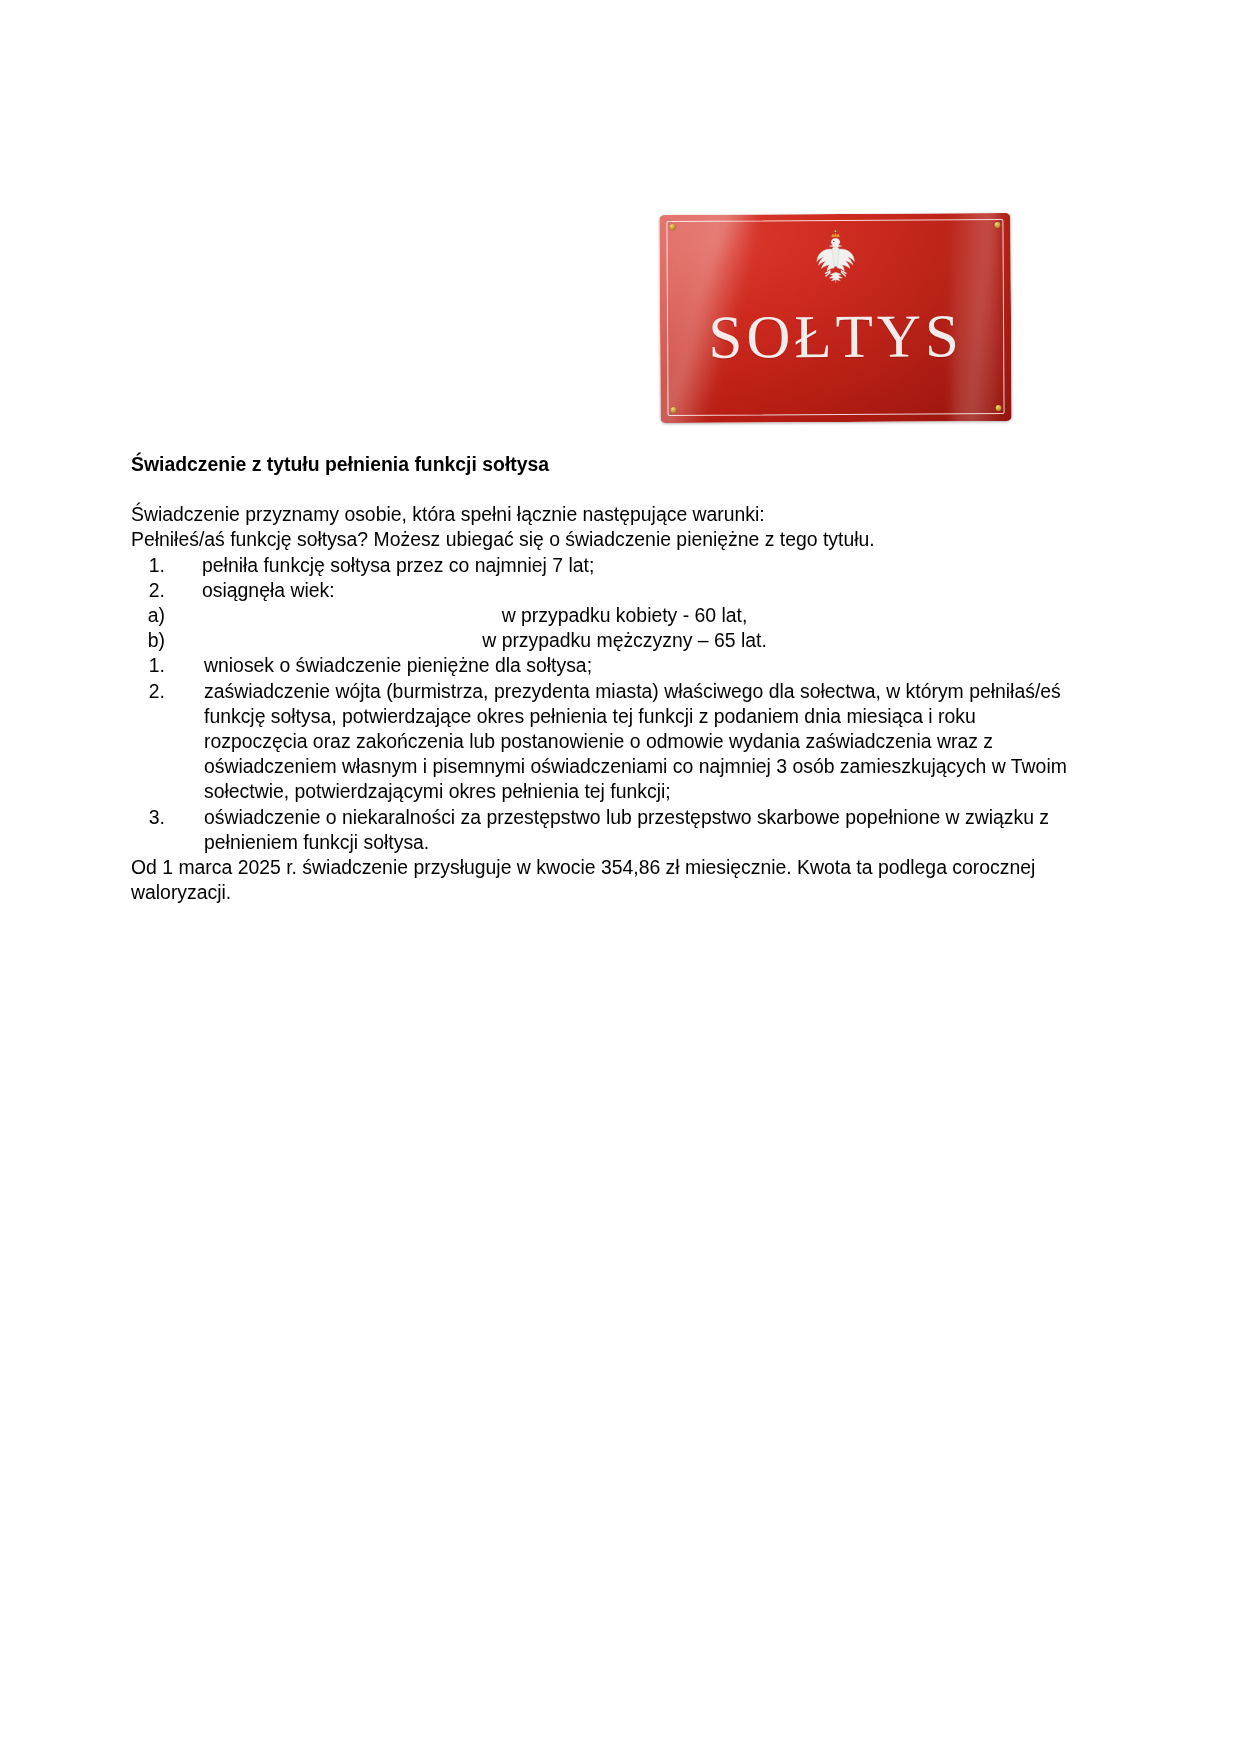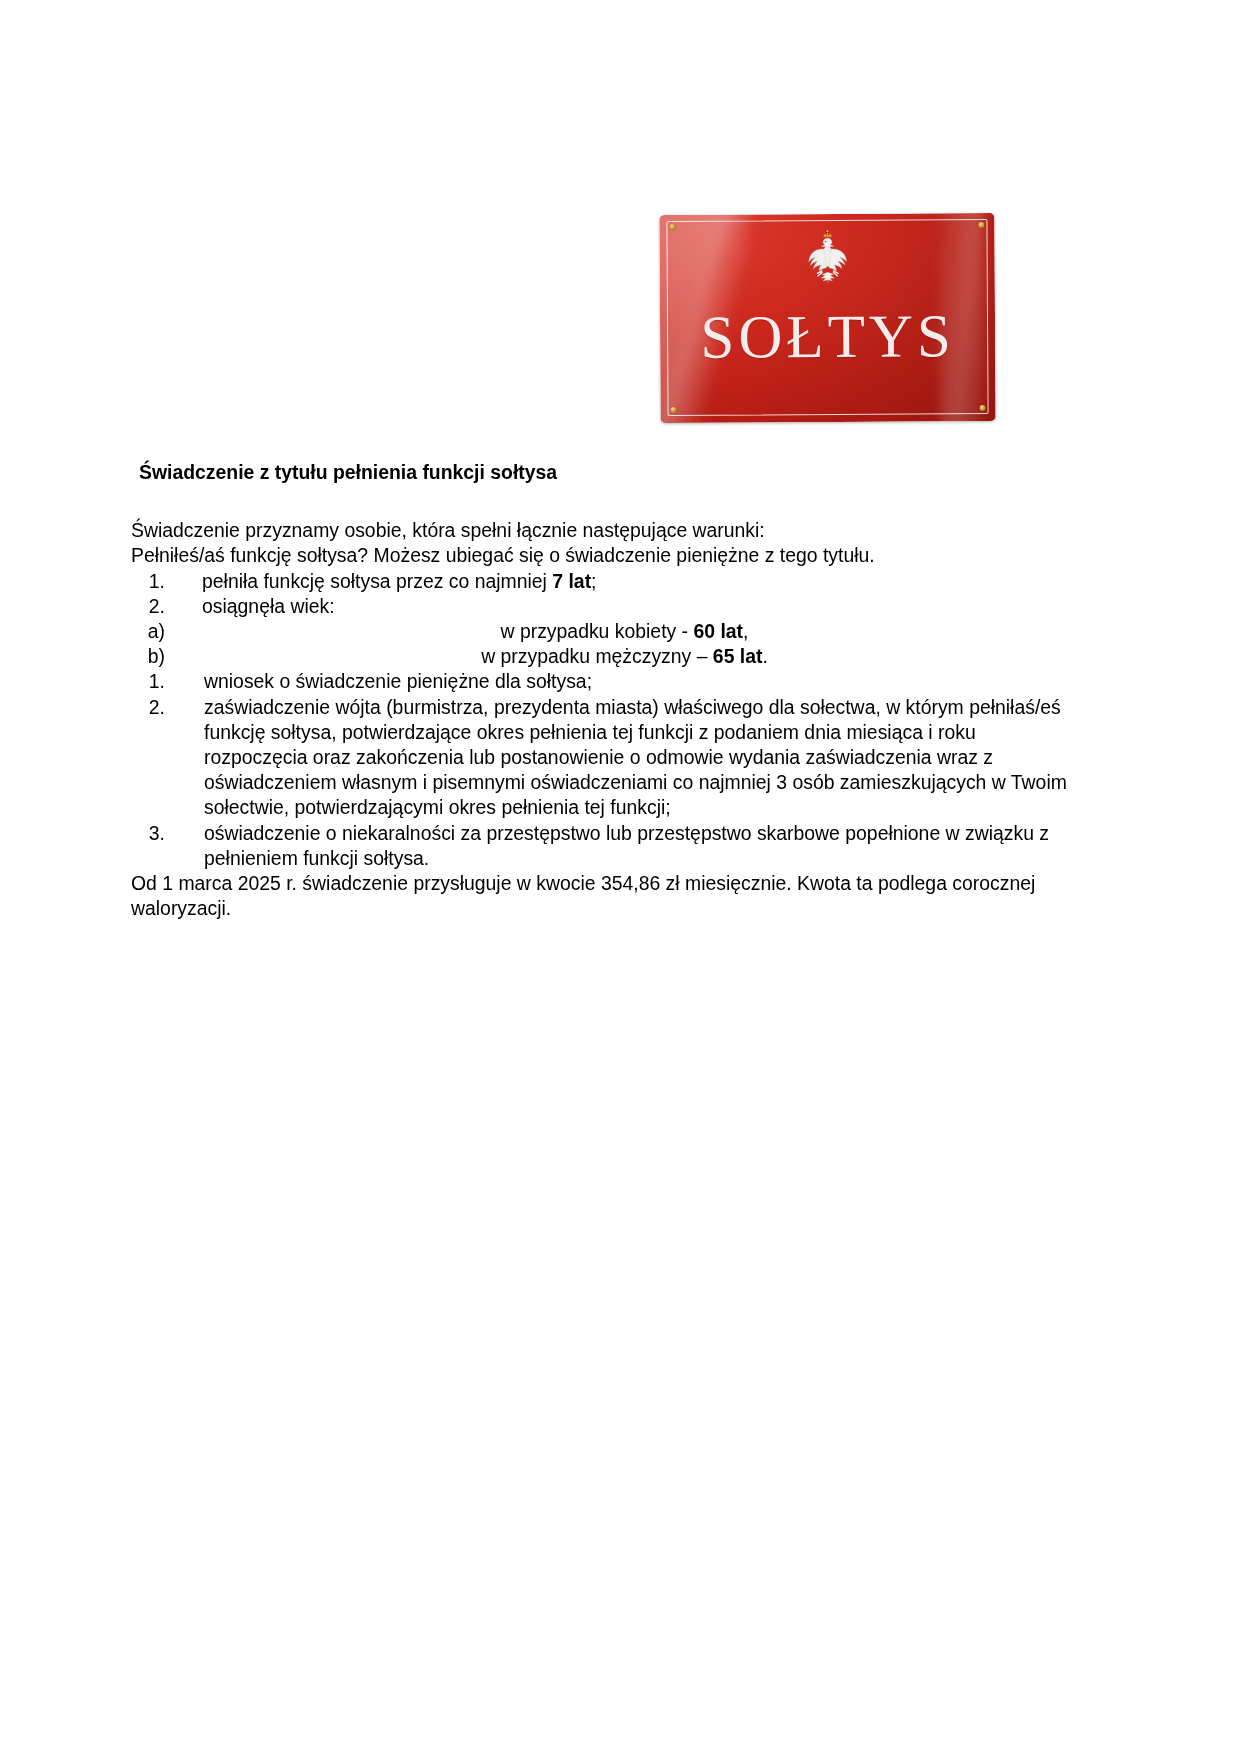--- a/index.html
+++ b/index.html
@@ -22,20 +22,21 @@
     background: #ffffff;
   }
 
   
   .sign-wrap {
     position: absolute;
     left: 660px;
     top: 214px;
     width: 335px;
     height: 208px;
+    padding-left: 16px;
   }
   .sign {
     position: absolute;
     inset: 0;
     border-radius: 5px;
     background:
       linear-gradient(118deg,
         rgba(255,255,255,0.30) 0%,
         rgba(255,255,255,0.16) 11%,
         rgba(255,255,255,0.02) 20%,
@@ -127,27 +128,27 @@
   .doc {
     position: absolute;
     left: 131px;
     top: 452px;
     width: 946px;
     font-size: 19.4px;
     line-height: 25.2px;
   }
   .heading {
     font-weight: bold;
-    margin: 8px;
+    margin: 0;
   }
   .spacer { height: 25px; }
   p.para {
     margin: 0;
   }
-  b { font-weight: bold; }
+  b { font-weight: normal; }
 
   
   ol.lst {
     list-style: none;
     margin: 0;
     padding: 0;
   }
   ol.lst > li {
     position: relative;
     margin: 0;

